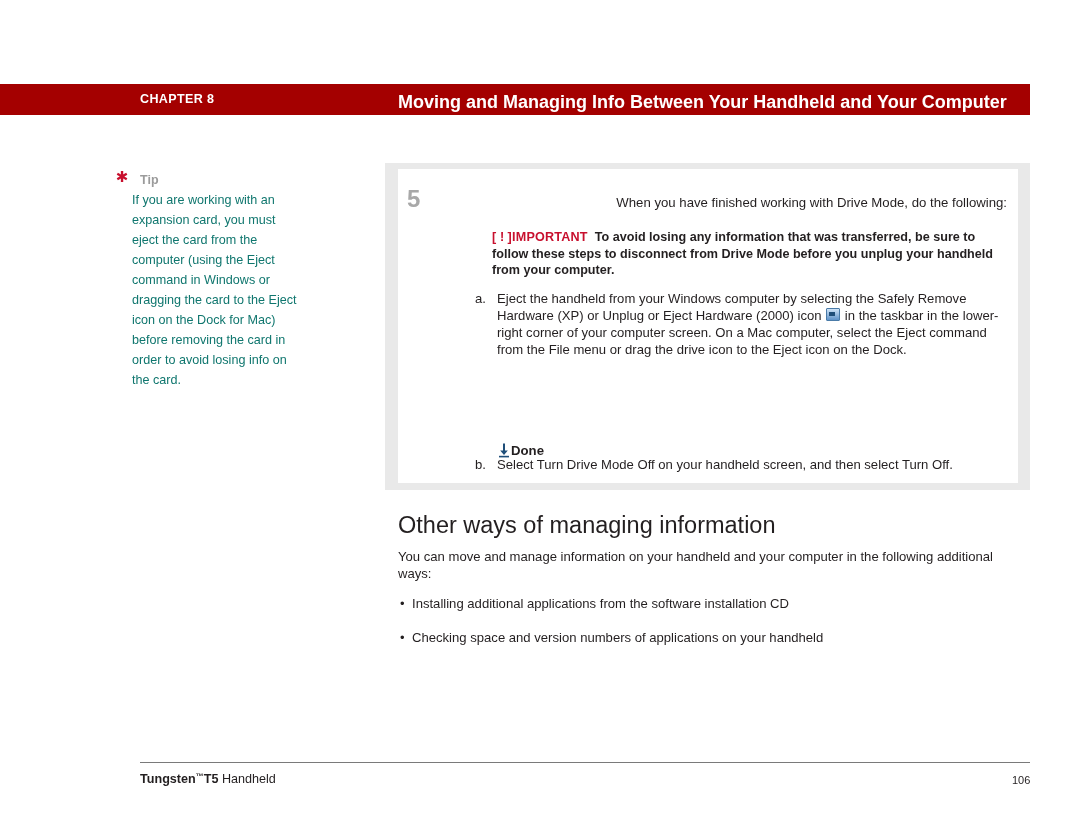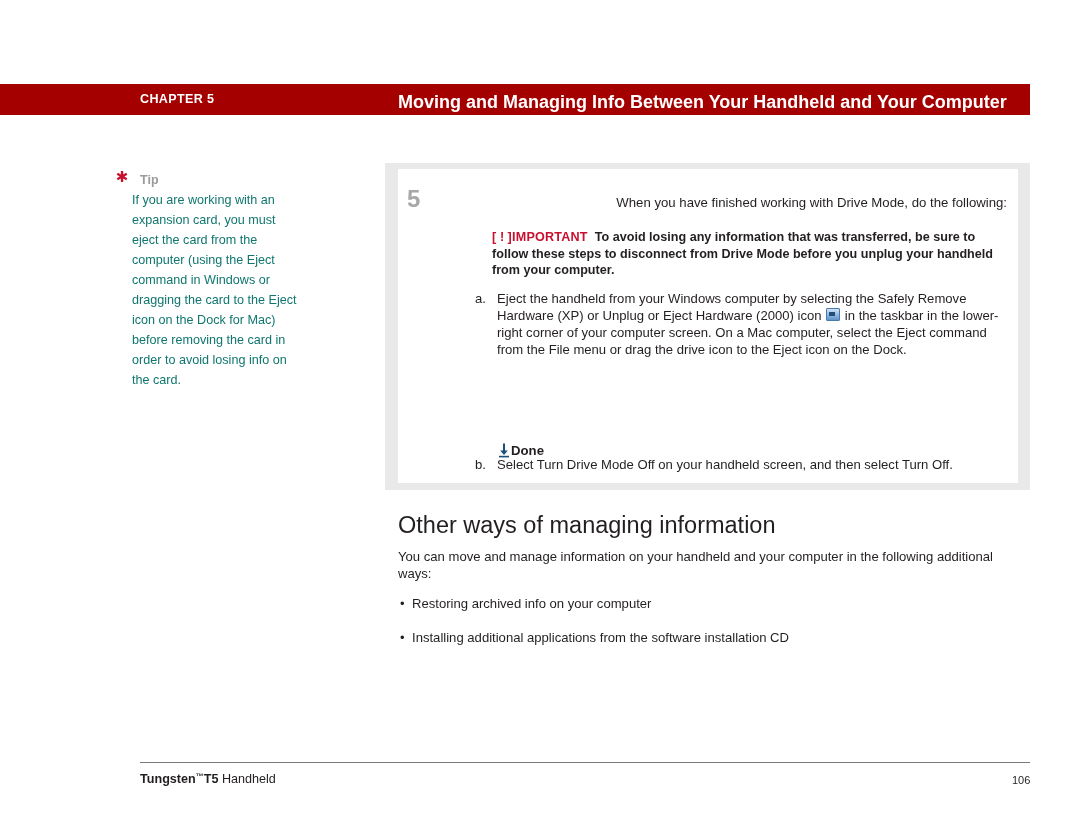--- a/index.html
+++ b/index.html
@@ -261,21 +261,21 @@
   }
   .tm {
     font-size: 8px;
     vertical-align: 4px;
   }
 </style>
 </head>
 <body>
 
 <div class="header-bar"></div>
-<div class="header-chapter">CHAPTER 5</div>
+<div class="header-chapter">CHAPTER 8</div>
 <div class="header-title">Moving and Managing Info Between Your Handheld and Your Computer</div>
 
 <div class="tip-star">✱</div>
 <div class="tip-label">Tip</div>
 <div class="tip-body">If you are working with an expansion card, you must eject the card from the computer (using the Eject command in Windows or dragging the card to the Eject icon on the Dock for Mac) before removing the card in order to avoid losing info on the card.</div>
 
 <div class="step-box"></div>
 <div class="step-box-inner"></div>
 <div class="step-num">5</div>
 
@@ -305,21 +305,21 @@
       <rect x="2" y="12.8" width="10" height="1.6" fill="#1f4e79"></rect>
     </svg>
   </span>
   <span class="done-label">Done</span>
 </div>
 
 <div class="section-title">Other ways of managing information</div>
 <div class="section-intro">You can move and manage information on your handheld and your computer in the following additional ways:</div>
 
 <div class="bullets">
-  <div class="bullet">Restoring archived info on your computer</div>
   <div class="bullet">Installing additional applications from the software installation CD</div>
+  <div class="bullet">Checking space and version numbers of applications on your handheld</div>
 </div>
 
 <div class="footer-rule"></div>
 <div class="footer-left">
   <span class="brand">Tungsten</span><span class="tm brand">™</span><span class="brand">T5</span><span> Handheld</span>
 </div>
 <div class="footer-page">106</div>
 
 </body></html>

